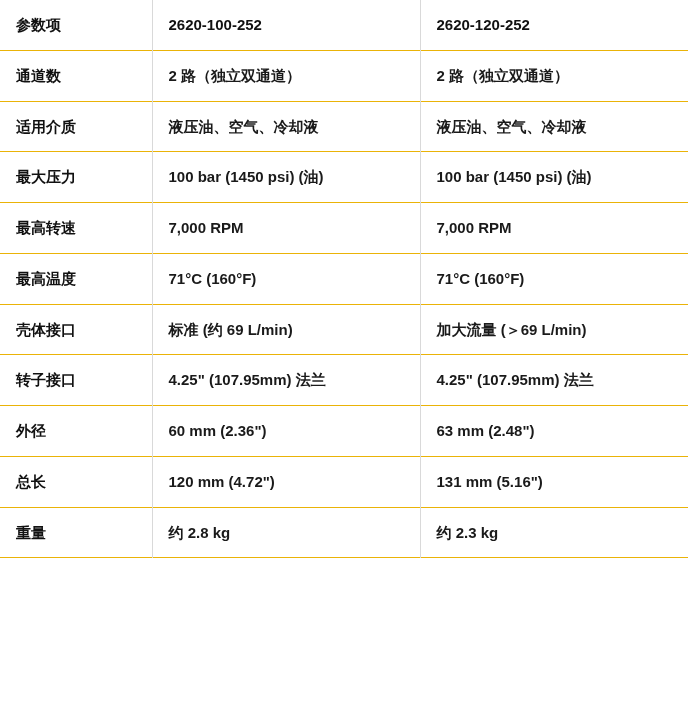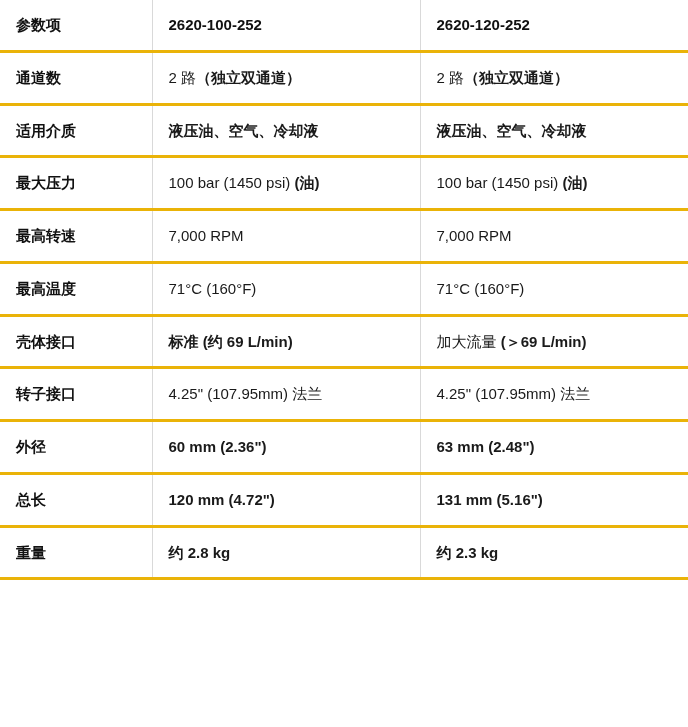--- a/index.html
+++ b/index.html
@@ -17,21 +17,21 @@
   table.spec-table {
     border-collapse: collapse;
     width: 688px;
     table-layout: fixed;
   }
   table.spec-table col.c0 { width: 152px; }
   table.spec-table col.c1 { width: 268px; }
   table.spec-table col.c2 { width: 268px; }
 
   table.spec-table tr {
-    border-bottom: 3px solid #eab308;
+    border-bottom: 1px solid #eab308;
   }
   table.spec-table td {
     padding: 14px 12px 14px 16px;
     vertical-align: middle;
     font-size: 15px;
     line-height: 1.45;
     border-right: 1px solid #d9d9d9;
     box-sizing: border-box;
   }
   table.spec-table td:last-child {
@@ -40,21 +40,21 @@
   }
   td.label {
     font-weight: bold;
     font-size: 15px;
     color: #111111;
   }
   td.value {
     color: #1a1a1a;
   }
   td.value .strong {
-    font-weight: normal;
+    font-weight: bold;
   }
   td.value .normal {
     font-weight: bold;
   }
 </style>
 </head>
 <body>
 
 <table class="spec-table">
   <colgroup>

